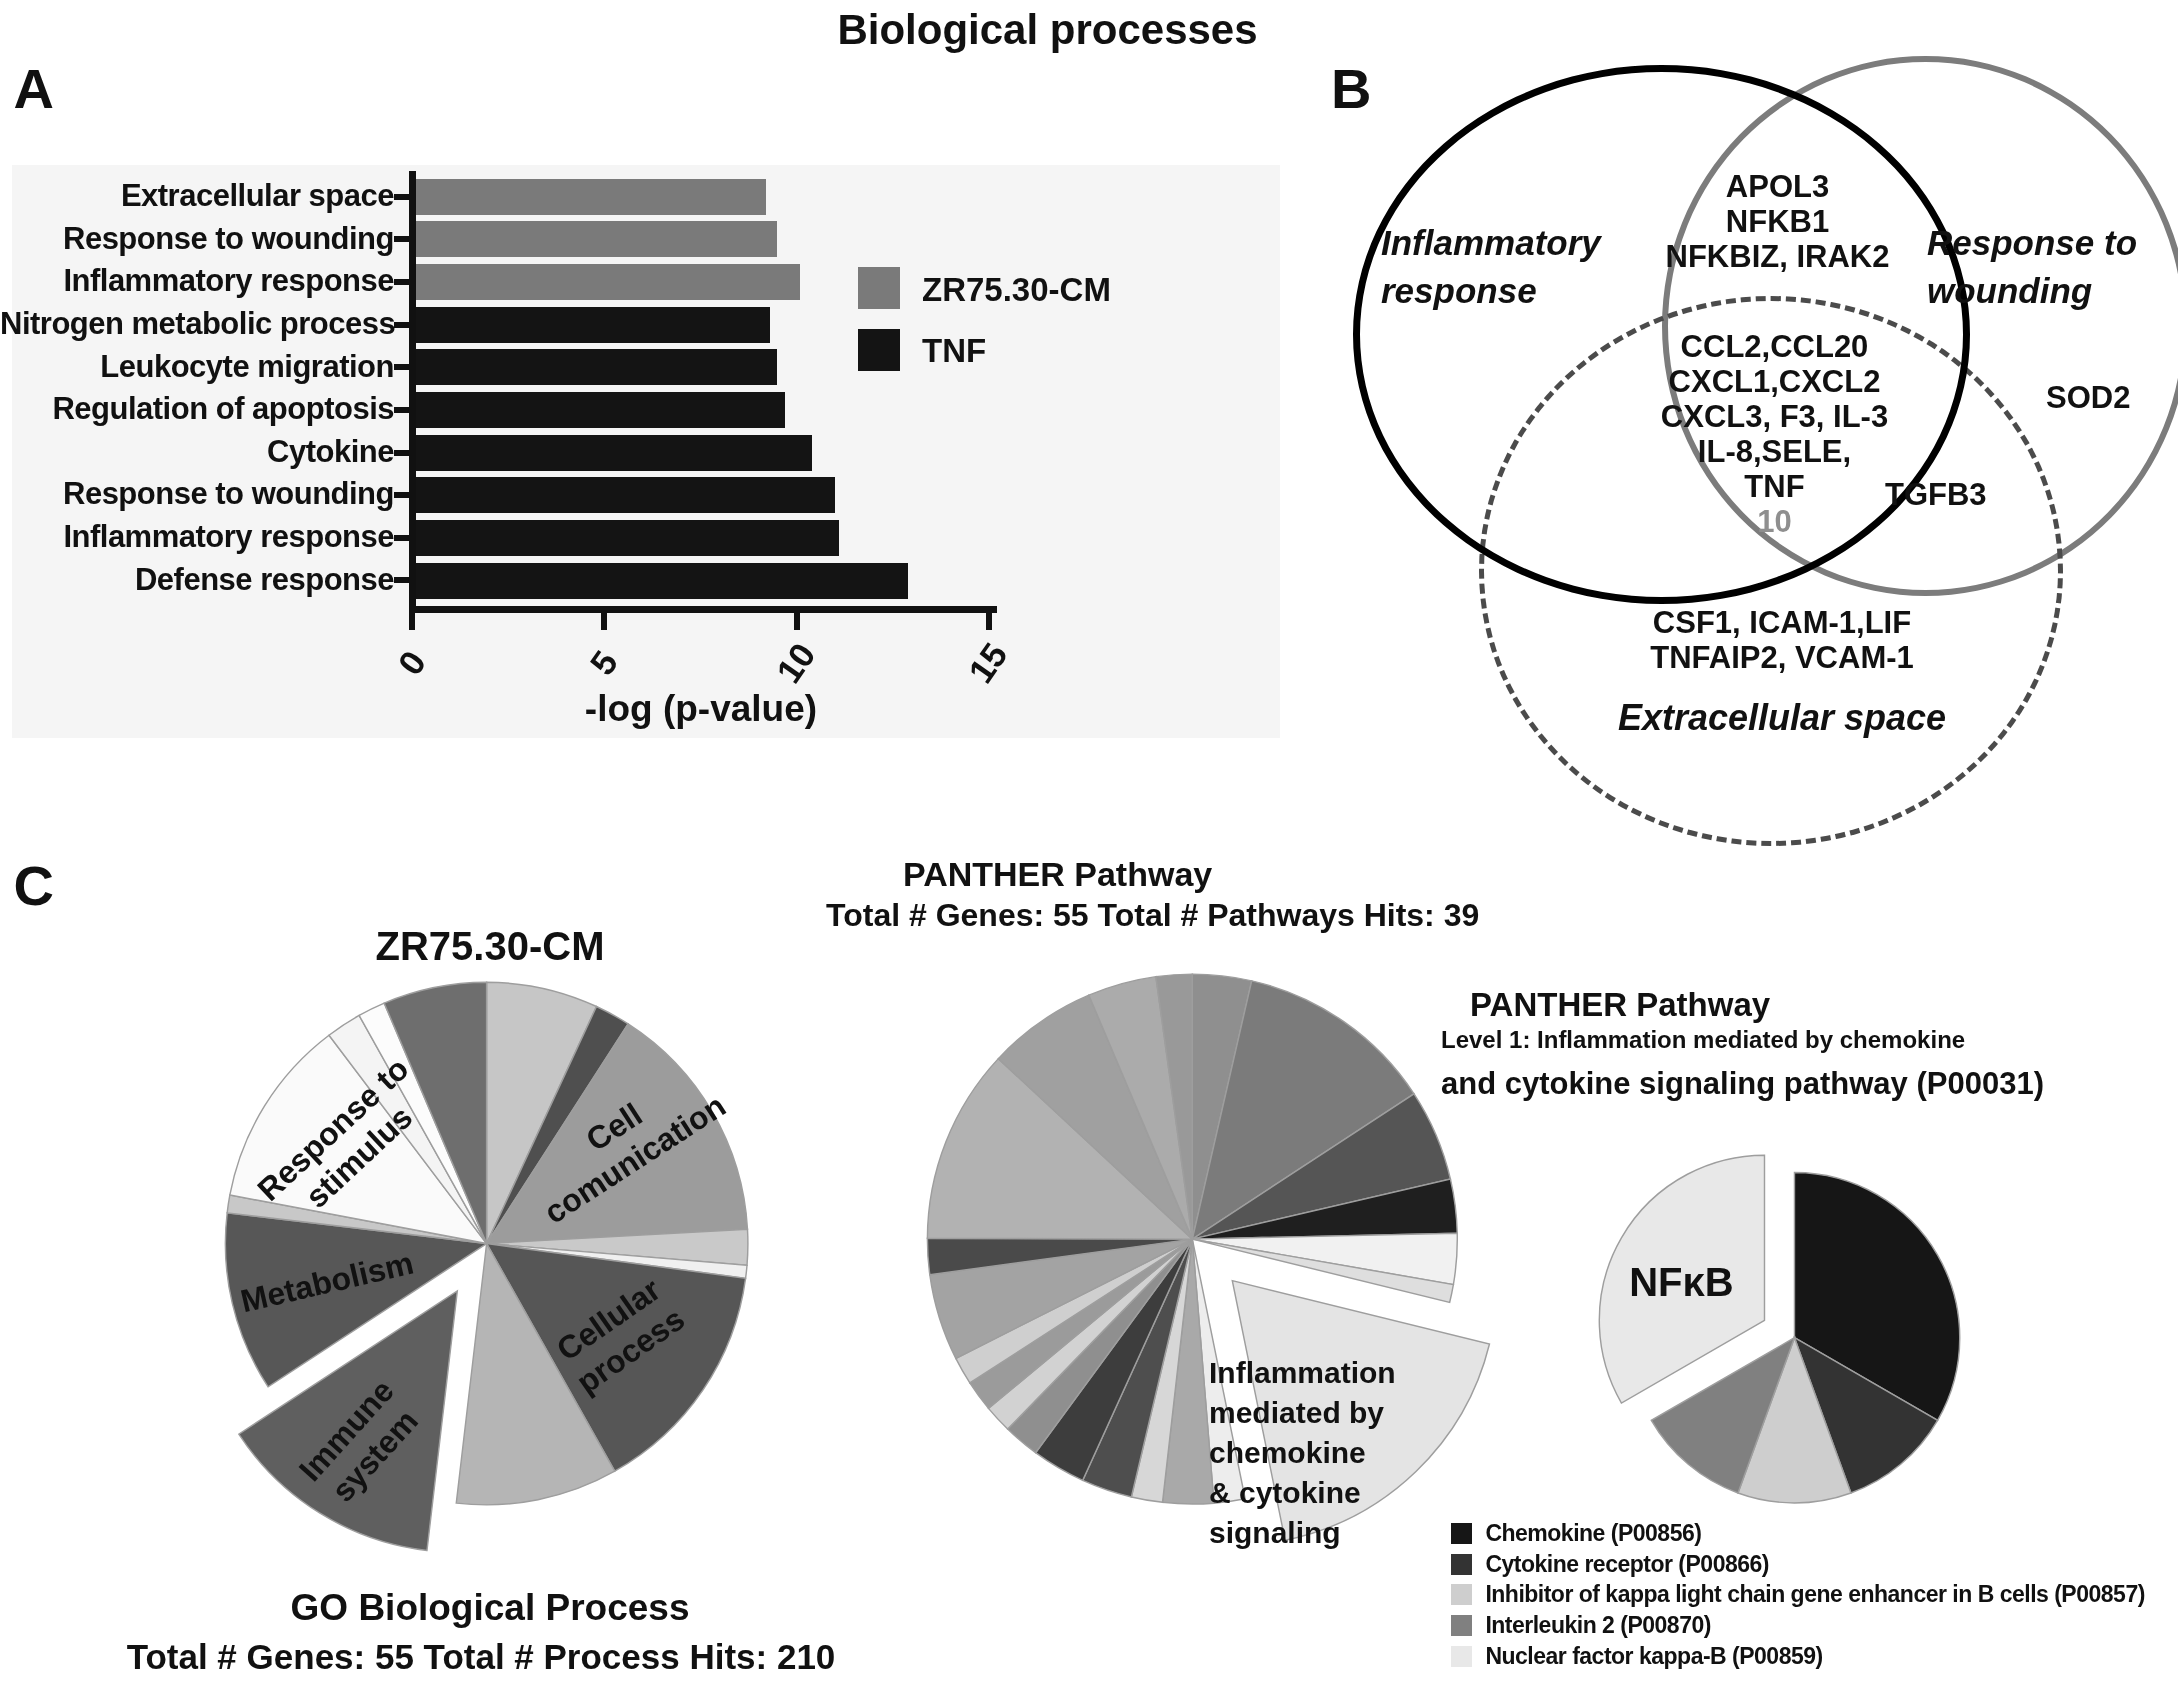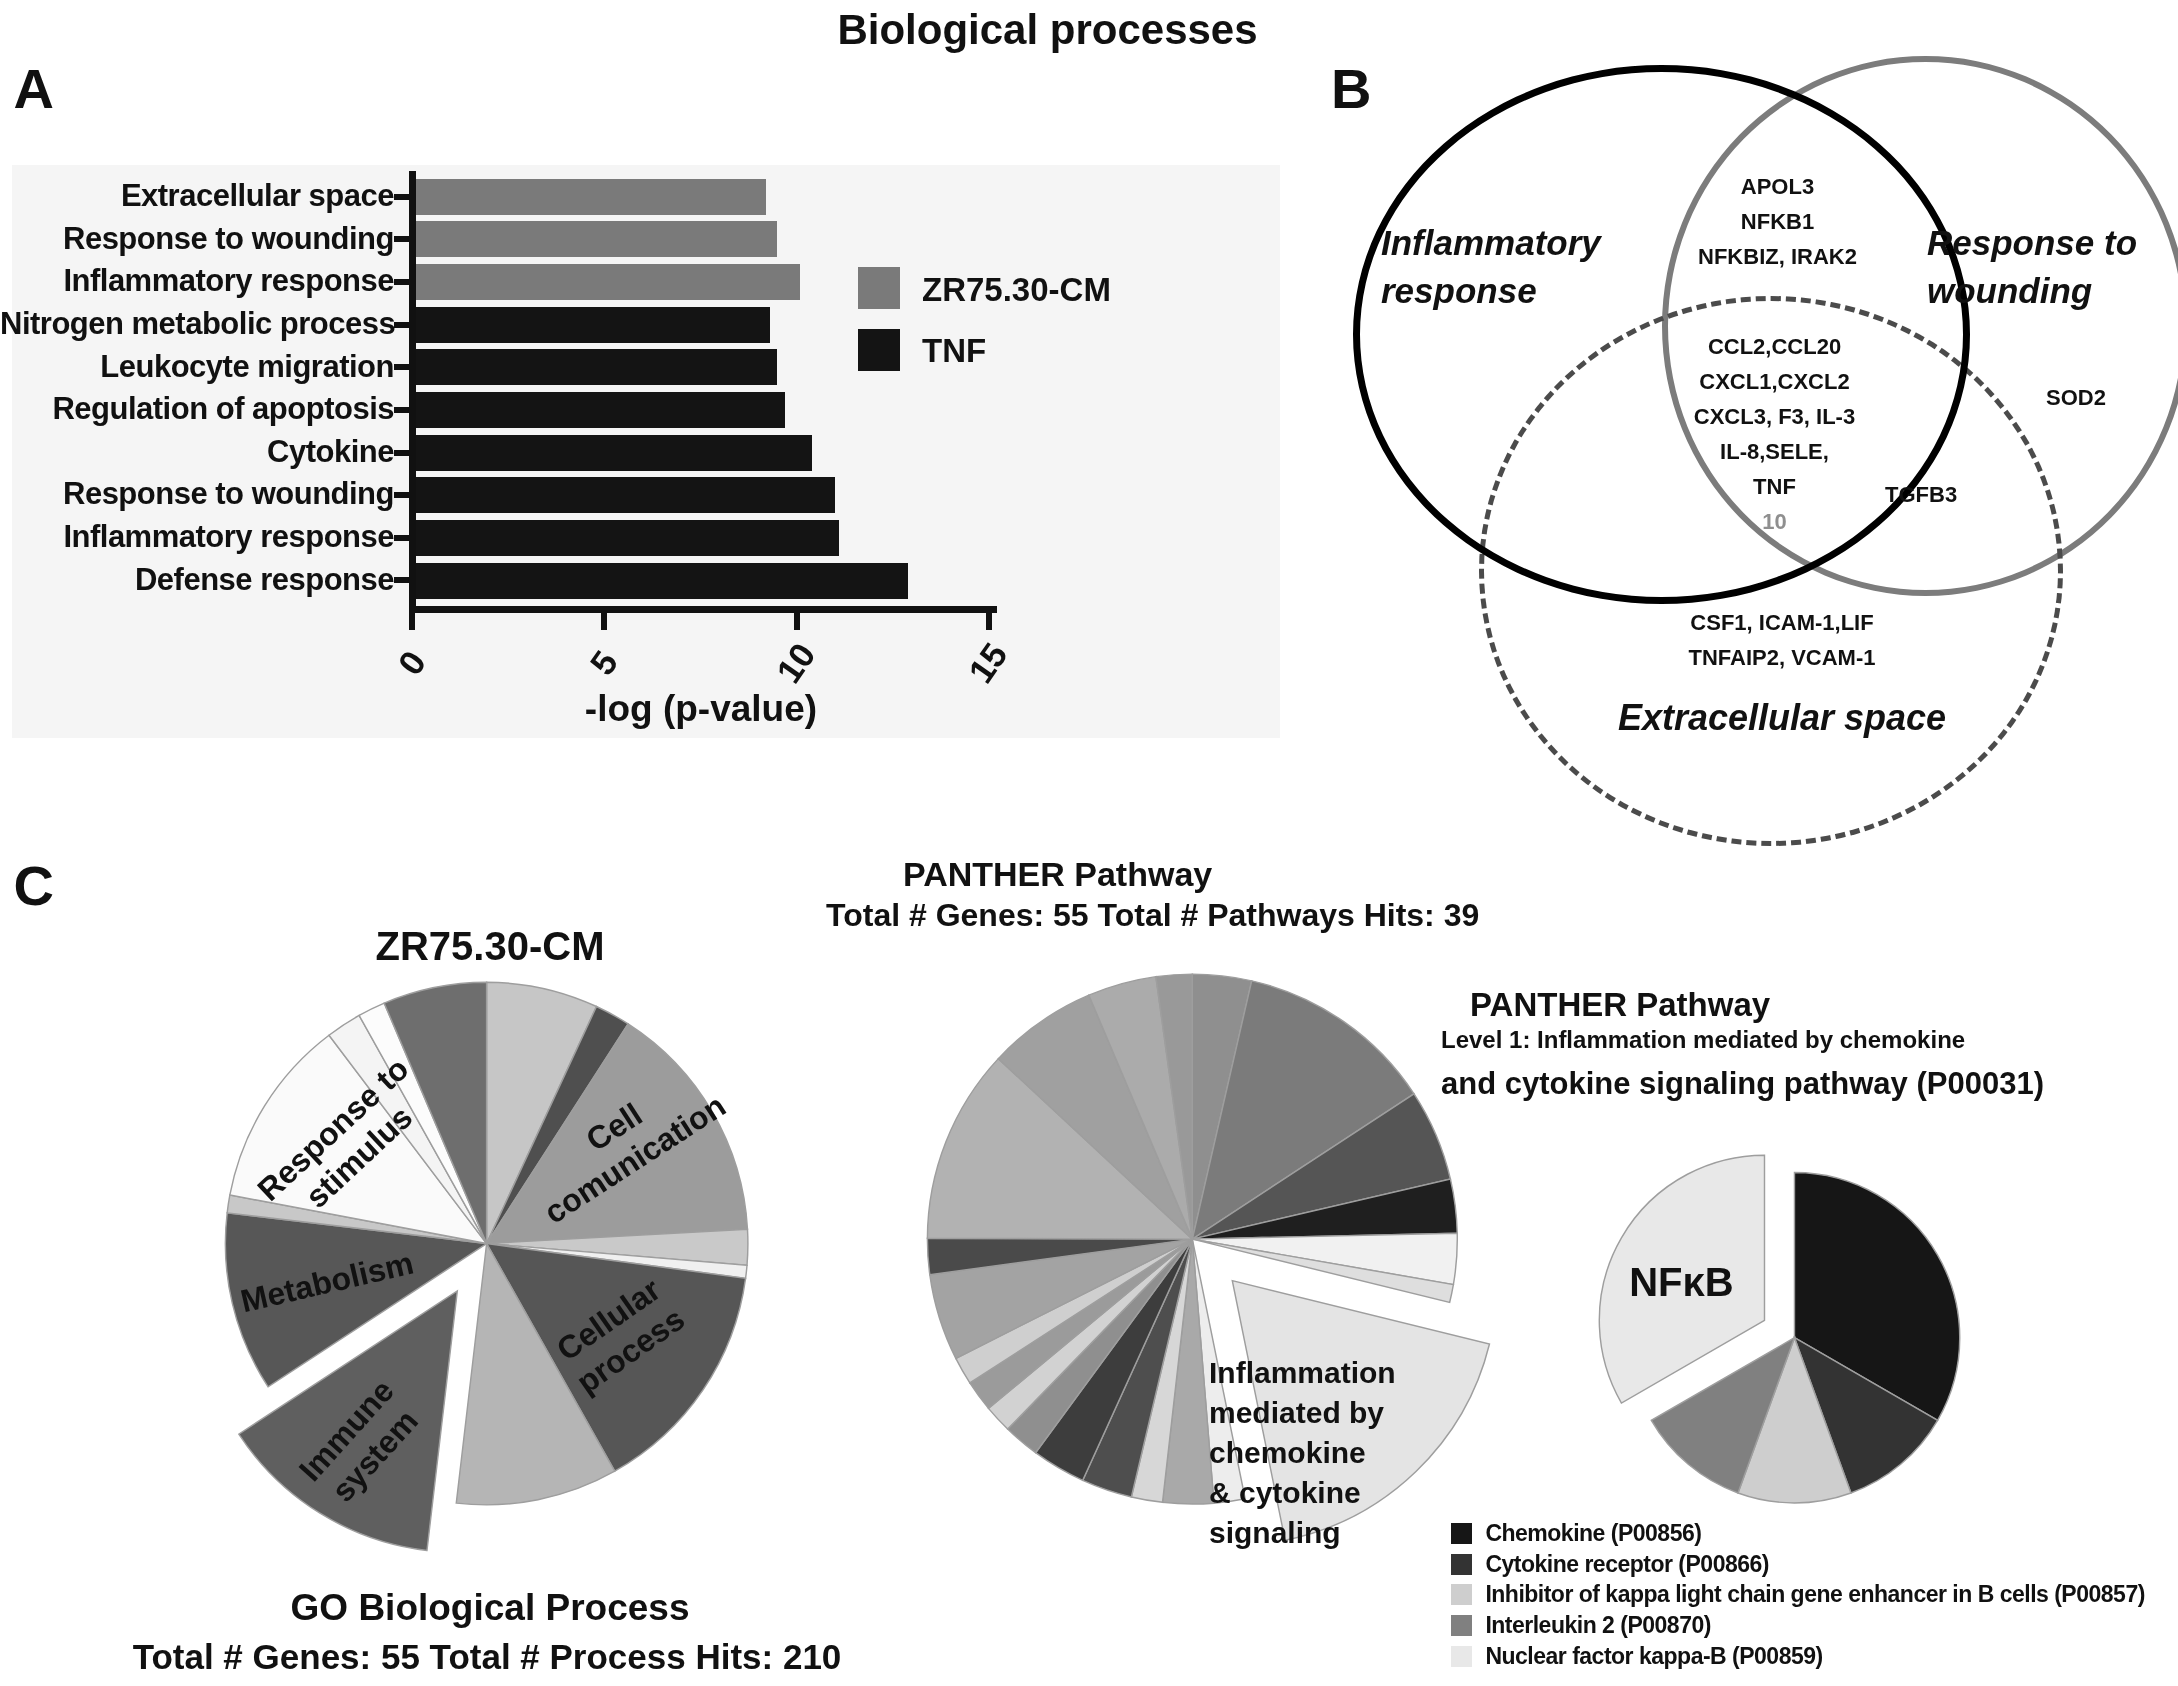--- a/index.html
+++ b/index.html
@@ -11,21 +11,21 @@
   .fig-title{font-size:42px;font-weight:800;text-align:center;letter-spacing:0px;}
   .panel-letter{font-size:56px;font-weight:800;}
   .panelA-bg{background:#f5f5f5;}
   .bar-label{font-size:31px;font-weight:700;letter-spacing:-0.5px;text-align:right;white-space:nowrap;}
   .axis-line{background:#111;}
   .tick-label{font-size:35px;font-weight:700;transform:rotate(-55deg);text-align:center;}
   .axis-title{font-size:37px;font-weight:700;text-align:center;}
   .legend-label{font-size:33px;font-weight:700;}
   .ellipse{border-radius:50%;background:transparent;}
   .venn-set-label{font-size:35px;font-weight:700;font-style:italic;line-height:48px;white-space:nowrap;}
-  .venn-genes{font-size:22px;font-weight:700;text-align:center;line-height:35px;white-space:nowrap;}
+  .venn-genes{font-size:31px;font-weight:700;text-align:center;line-height:35px;white-space:nowrap;}
   .pie-title{font-size:40px;font-weight:800;text-align:center;}
   .pie-sub{font-size:32px;font-weight:700;}
   .pie-caption1{font-size:37px;font-weight:800;text-align:center;}
   .pie-caption2{font-size:35px;font-weight:700;text-align:center;}
   .slice-label{font-size:32px;font-weight:700;text-align:center;line-height:38px;white-space:nowrap;}
   .infl-label{font-size:30px;font-weight:700;line-height:40px;text-align:left;}
   .nfkb-big{font-size:40px;font-weight:700;text-align:center;}
   .z1{z-index:1}.z2{z-index:2}.z5{z-index:5}
 </style>
 </head>
@@ -156,21 +156,21 @@
   <div class="abs slice-label z5" style="left:245px;top:1405px;width:231px;transform:rotate(-48deg);">
     <div>Immune</div>
     <div>system</div>
   </div>
   <div class="abs slice-label z5" style="left:202px;top:1263px;width:250px;transform:rotate(-13deg);">Metabolism</div>
   <div class="abs slice-label z5" style="left:221px;top:1105px;width:250px;transform:rotate(-43deg);">
     <div>Response to</div>
     <div>stimulus</div>
   </div>
   <div class="abs pie-caption1" style="left:154px;top:1587px;width:672px;">GO Biological Process</div>
-  <div class="abs pie-caption2" style="left:122px;top:1637px;width:730px;">Total # Genes: 55 Total # Process Hits: 210</div>
+  <div class="abs pie-caption2" style="left:116px;top:1637px;width:730px;">Total # Genes: 55 Total # Process Hits: 210</div>
 
   <div class="abs pie-sub" style="left:903px;top:855px;width:596px;font-size:34px;font-weight:800;">PANTHER Pathway</div>
   <div class="abs pie-sub" style="left:826px;top:897px;width:749px;">Total # Genes: 55  Total # Pathways Hits: 39</div>
   <svg class="abs z1" style="left:865px;top:922px;" width="672" height="711" viewBox="0 0 700 740">
       <path d="M 341.0 330.0 L 341.0 54.0 A 276 276 0 0 1 402.8 61.0 Z" fill="#8f8f8f" stroke="#9e9e9e" stroke-width="1.5"></path>
       <path d="M 341.0 330.0 L 402.8 61.0 A 276 276 0 0 1 571.9 178.7 Z" fill="#7b7b7b" stroke="#9e9e9e" stroke-width="1.5"></path>
       <path d="M 341.0 330.0 L 571.9 178.7 A 276 276 0 0 1 609.8 267.4 Z" fill="#555555" stroke="#9e9e9e" stroke-width="1.5"></path>
       <path d="M 341.0 330.0 L 609.8 267.4 A 276 276 0 0 1 616.9 323.9 Z" fill="#1f1f1f" stroke="#9e9e9e" stroke-width="1.5"></path>
       <path d="M 341.0 330.0 L 616.9 323.9 A 276 276 0 0 1 612.9 377.4 Z" fill="#f1f1f1" stroke="#9e9e9e" stroke-width="1.5"></path>
       <path d="M 341.0 330.0 L 612.9 377.4 A 276 276 0 0 1 609.0 396.0 Z" fill="#dedede" stroke="#9e9e9e" stroke-width="1.5"></path>

